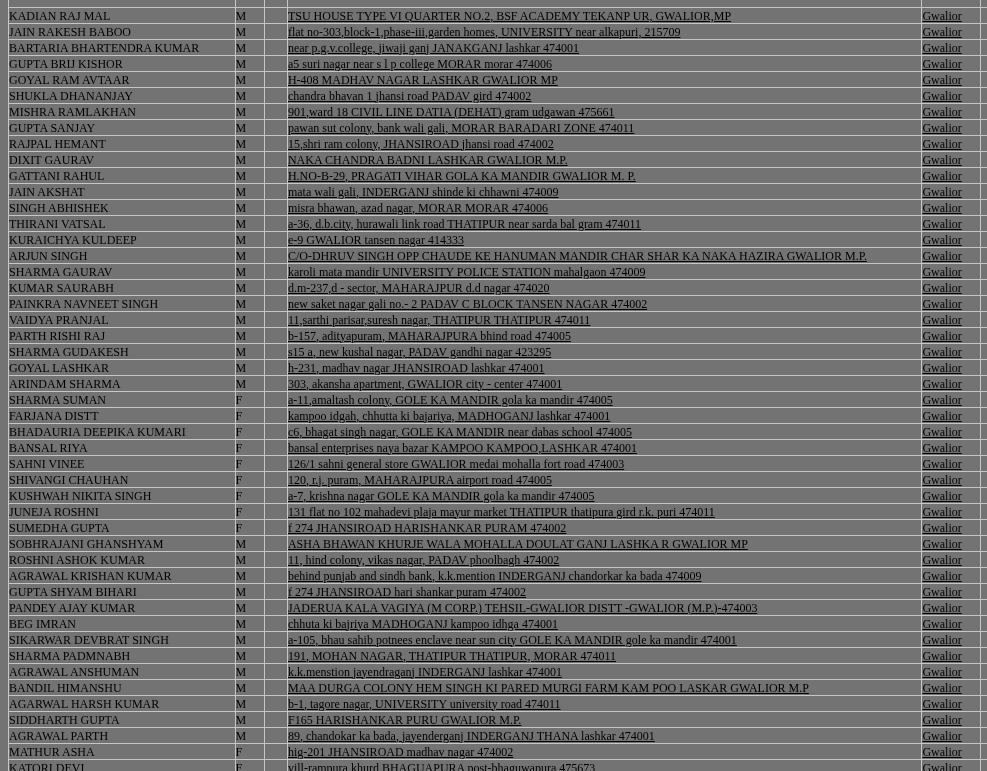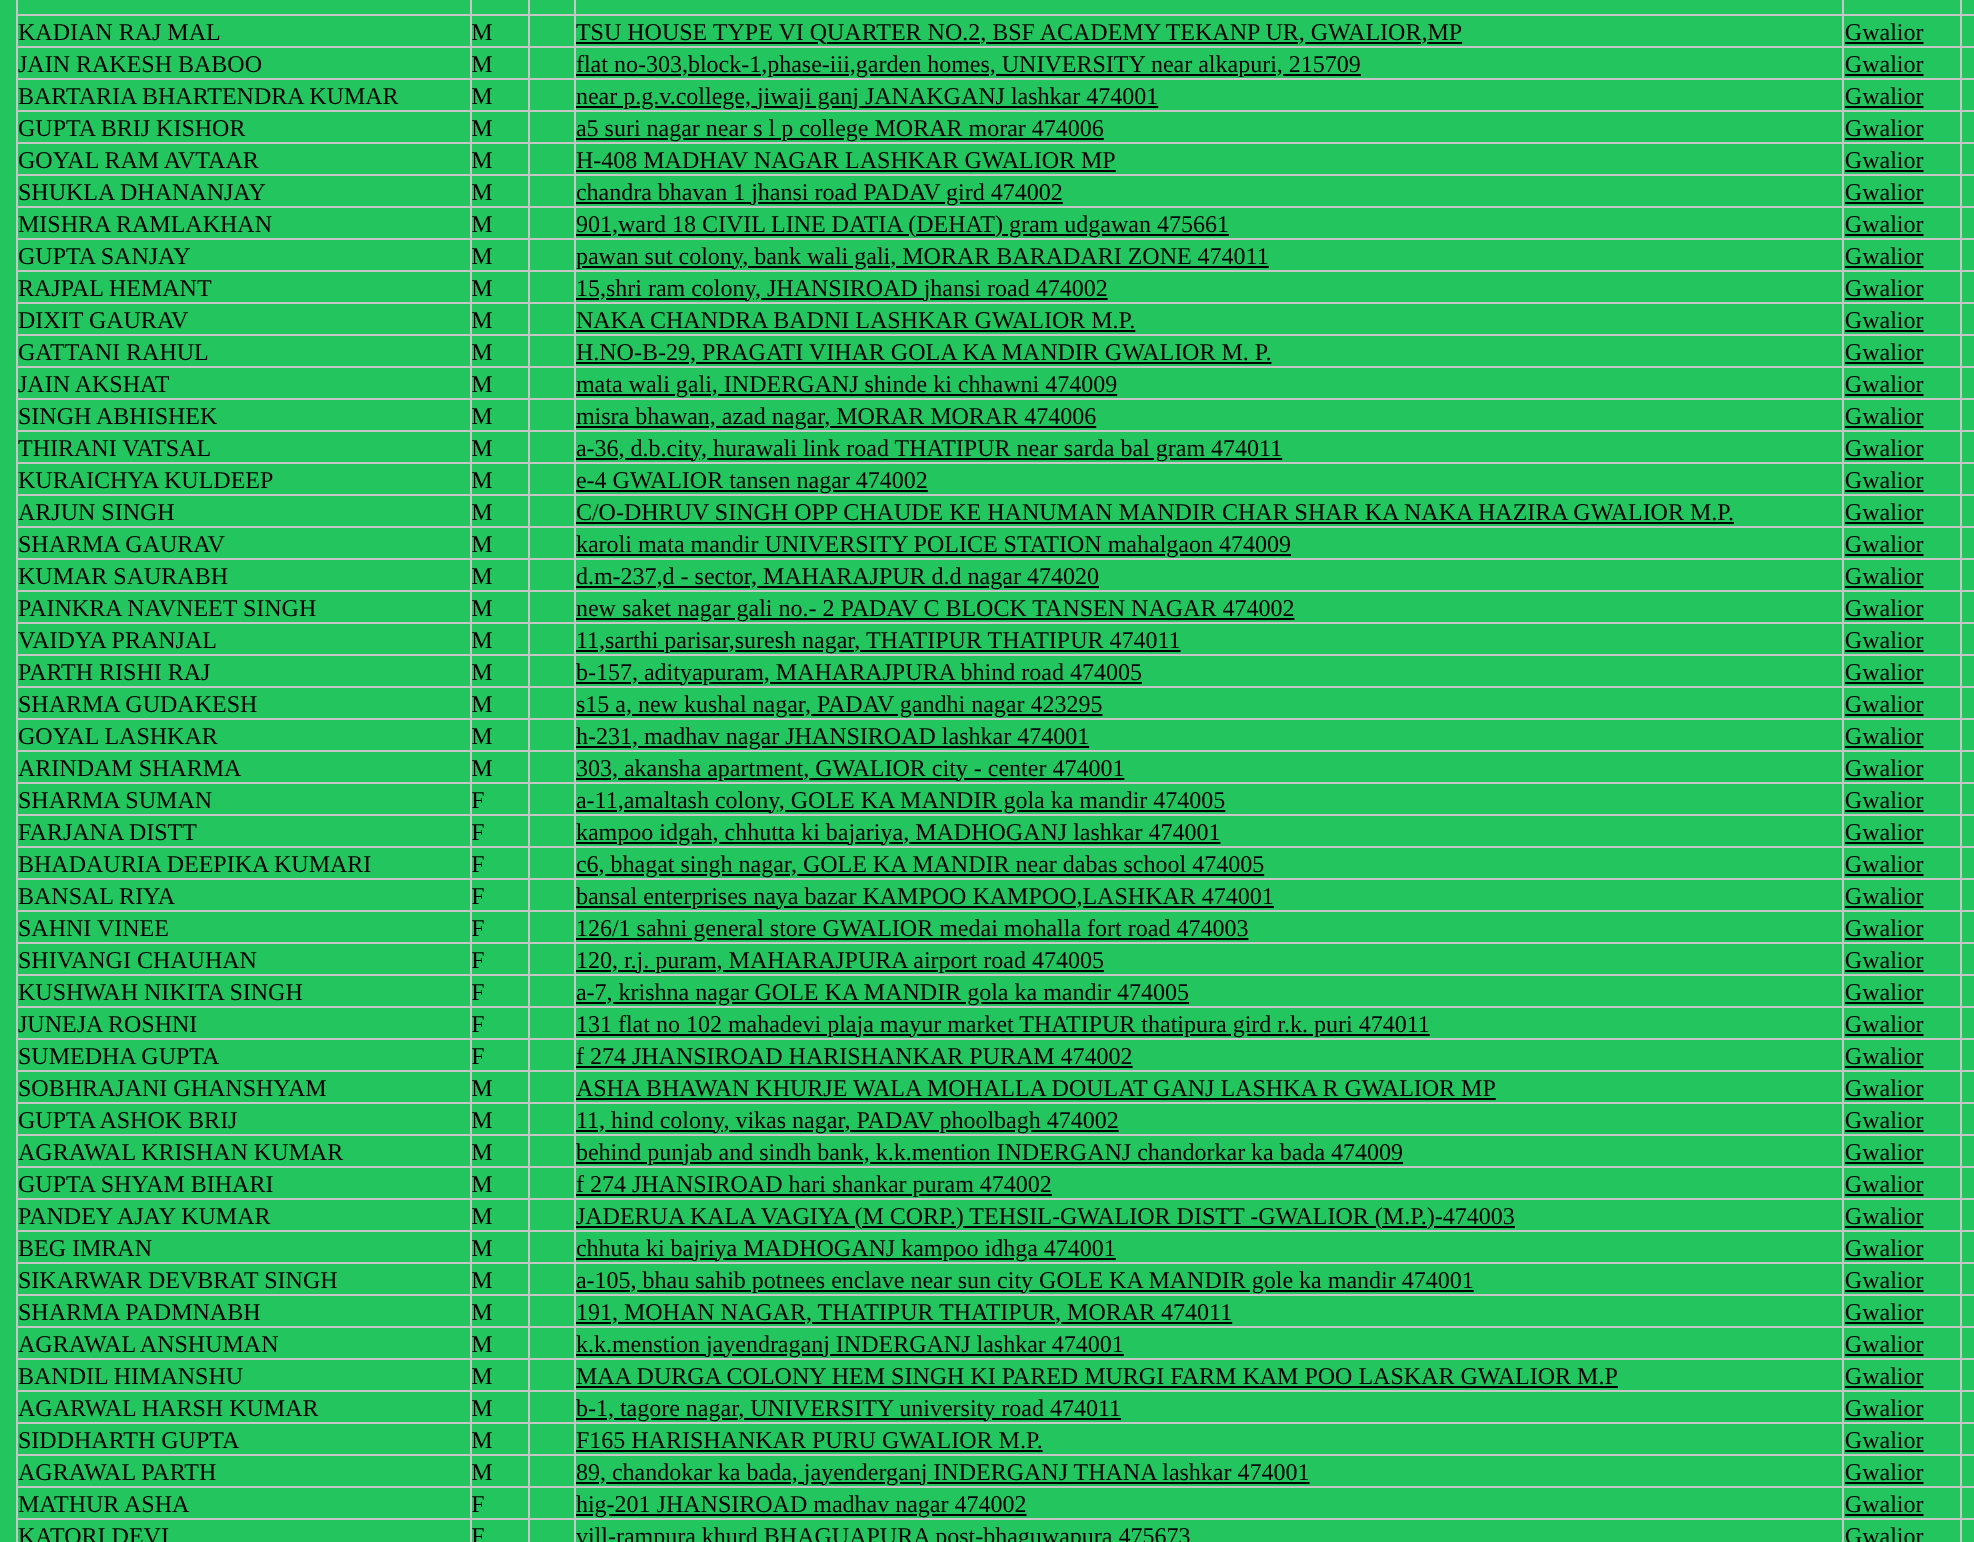--- a/index.html
+++ b/index.html
@@ -5,21 +5,21 @@
   html, body {
     margin: 0;
     padding: 0;
     background: #ffffff;
   }
   #screen {
     position: relative;
     width: 987px;
     height: 771px;
     overflow: hidden;
-    background: #22c55e;
+    background: #737373;
     font-family: "Liberation Serif", "DejaVu Serif", serif;
   }
   table.records {
     position: absolute;
     top: -8px;            
     left: 8px;
     border-collapse: collapse;
     table-layout: fixed;
     width: 993px;         
   }
@@ -181,21 +181,21 @@
           <td class="c-gender">M</td>
           <td class="c-spacer"></td>
           <td class="c-address">a-36, d.b.city, hurawali link road THATIPUR near sarda bal gram 474011</td>
           <td class="c-city">Gwalior</td>
           <td class="c-edge"></td>
         </tr>
         <tr>
           <td class="c-name">KURAICHYA KULDEEP</td>
           <td class="c-gender">M</td>
           <td class="c-spacer"></td>
-          <td class="c-address">e-4 GWALIOR tansen nagar 474002</td>
+          <td class="c-address">e-9 GWALIOR tansen nagar 414333</td>
           <td class="c-city">Gwalior</td>
           <td class="c-edge"></td>
         </tr>
         <tr>
           <td class="c-name">ARJUN SINGH</td>
           <td class="c-gender">M</td>
           <td class="c-spacer"></td>
           <td class="c-address">C/O-DHRUV SINGH OPP CHAUDE KE HANUMAN MANDIR CHAR SHAR KA NAKA HAZIRA GWALIOR M.P.</td>
           <td class="c-city">Gwalior</td>
           <td class="c-edge"></td>
@@ -338,21 +338,21 @@
         </tr>
         <tr>
           <td class="c-name">SOBHRAJANI GHANSHYAM</td>
           <td class="c-gender">M</td>
           <td class="c-spacer"></td>
           <td class="c-address">ASHA BHAWAN KHURJE WALA MOHALLA DOULAT GANJ LASHKA R GWALIOR MP</td>
           <td class="c-city">Gwalior</td>
           <td class="c-edge"></td>
         </tr>
         <tr>
-          <td class="c-name">GUPTA ASHOK BRIJ</td>
+          <td class="c-name">ROSHNI ASHOK KUMAR</td>
           <td class="c-gender">M</td>
           <td class="c-spacer"></td>
           <td class="c-address">11, hind colony, vikas nagar, PADAV phoolbagh 474002</td>
           <td class="c-city">Gwalior</td>
           <td class="c-edge"></td>
         </tr>
         <tr>
           <td class="c-name">AGRAWAL KRISHAN KUMAR</td>
           <td class="c-gender">M</td>
           <td class="c-spacer"></td>

